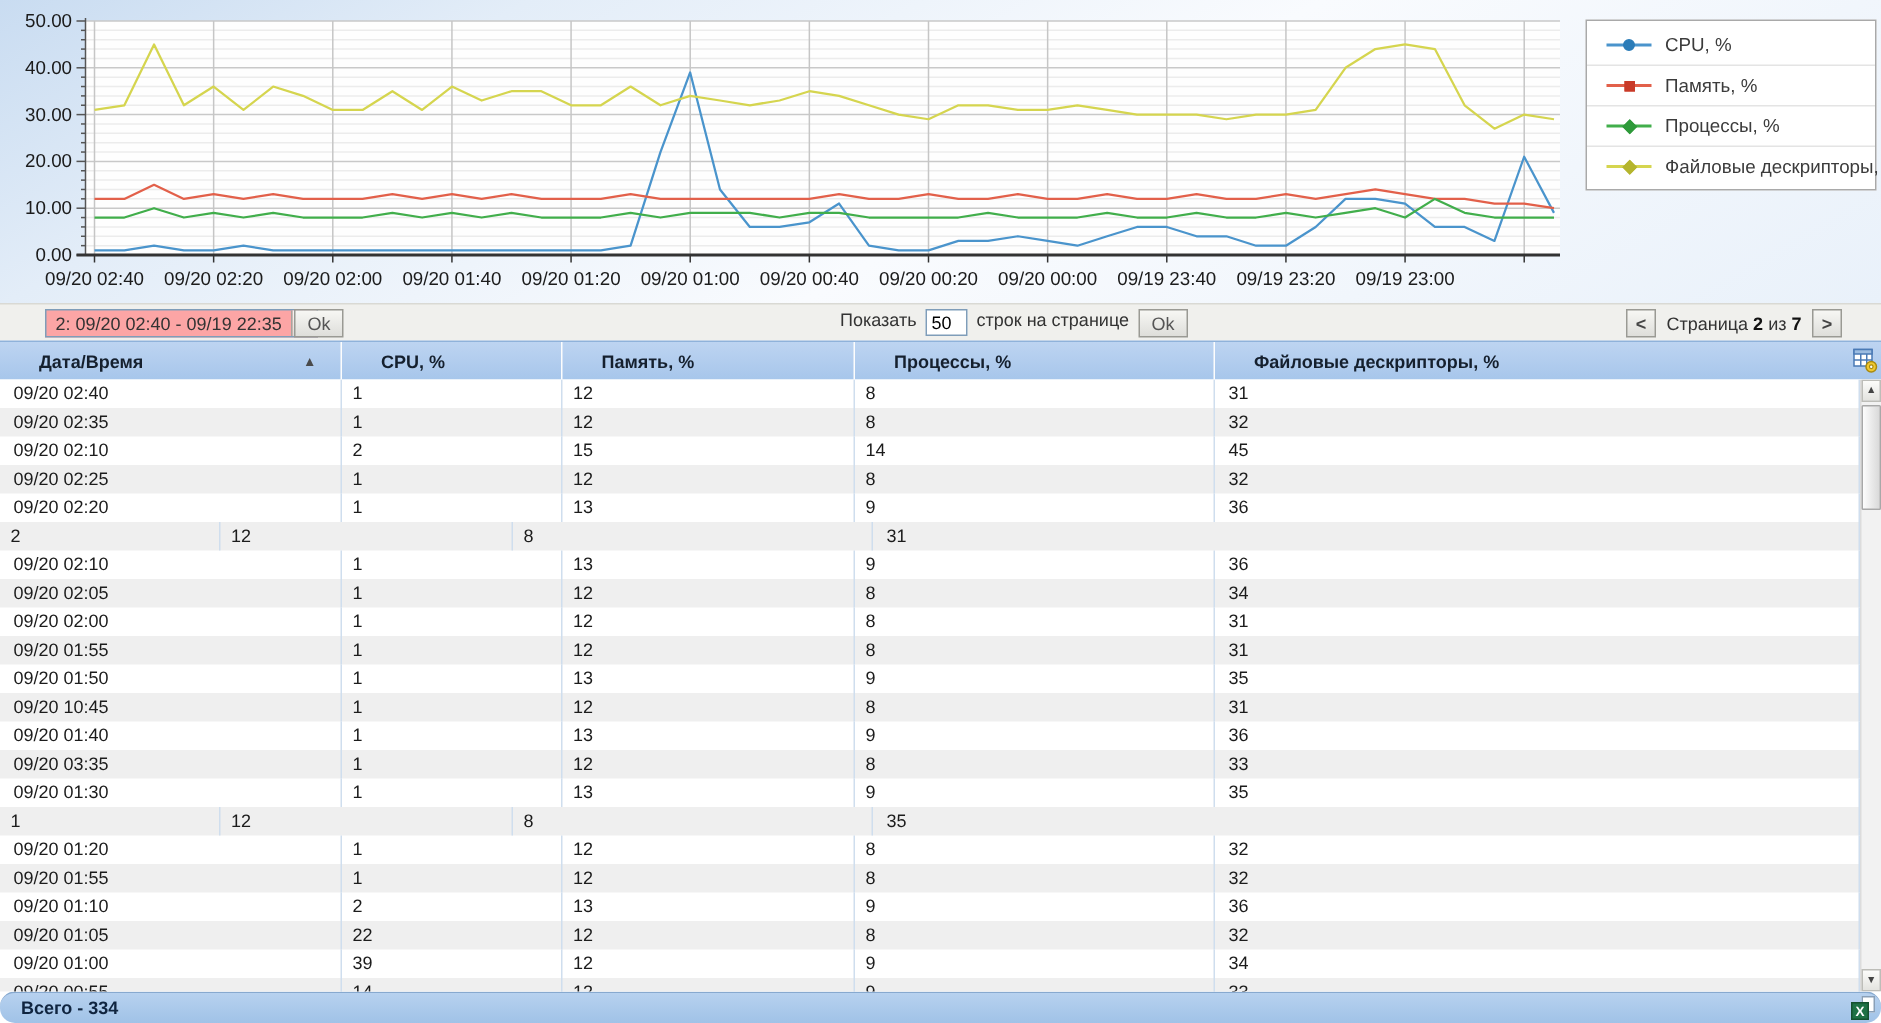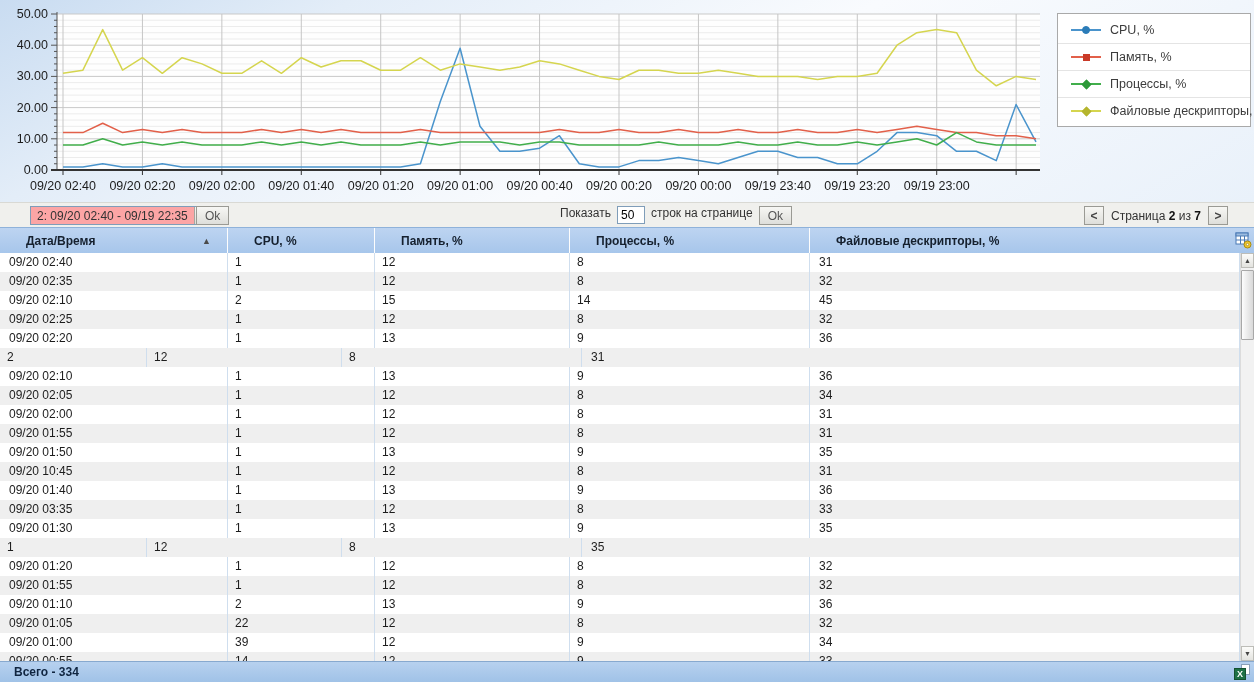--- a/index.html
+++ b/index.html
@@ -67,21 +67,21 @@
   .sb-btn { position: absolute; left: 0; width: 13px; height: 15px;
     background: linear-gradient(#fcfcfa,#e3e3df); border: 1px solid #bdbdb8;
     display: flex; align-items: center; justify-content: center; font-size: 7px; color: #444; }
   .sb-up { top: 0; } .sb-down { bottom: 0; }
   .sb-thumb { position: absolute; left: 0; top: 17px; width: 13px; height: 70px;
     background: linear-gradient(90deg,#fdfdfd,#d9d9d9); border: 1px solid #a8a8a8; border-radius: 1px; }
 
   
   .tfoot { position: relative; height: 21px; flex: none;
     background: linear-gradient(#b7d1ef,#a0c2e7); border-top: 1px solid #87a9cf;
-    font-size: 12px; font-weight: bold; color: #102540; line-height: 20px; padding-left: 14px; }
+    font-size: 12px; font-weight: bold; color: #102540; line-height: 20px; padding-left: 14px; border-radius: 10px; }
   .excel-icon { position: absolute; right: 4px; top: 2px; width: 16px; height: 16px; cursor: default; }
   .excel-sheet { position: absolute; right: 0; top: 0; width: 9px; height: 11px;
     background: #fff; border: 1px solid #8aa0b8; }
   .excel-x { position: absolute; left: 0; bottom: 0; width: 12px; height: 12px;
     background: #1e7145; color: #fff; font-size: 9px; font-weight: bold;
     display: flex; align-items: center; justify-content: center; border: 1px solid #14512f; }
 </style>
 </head>
 <body>
 

